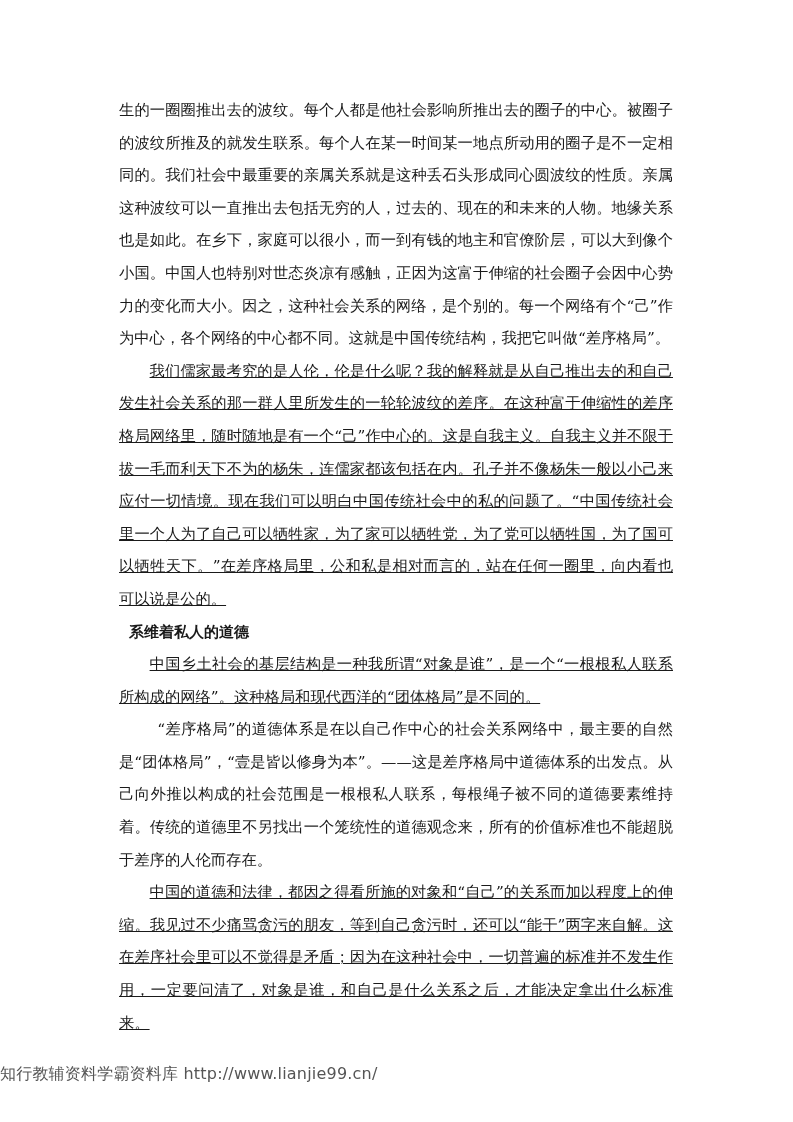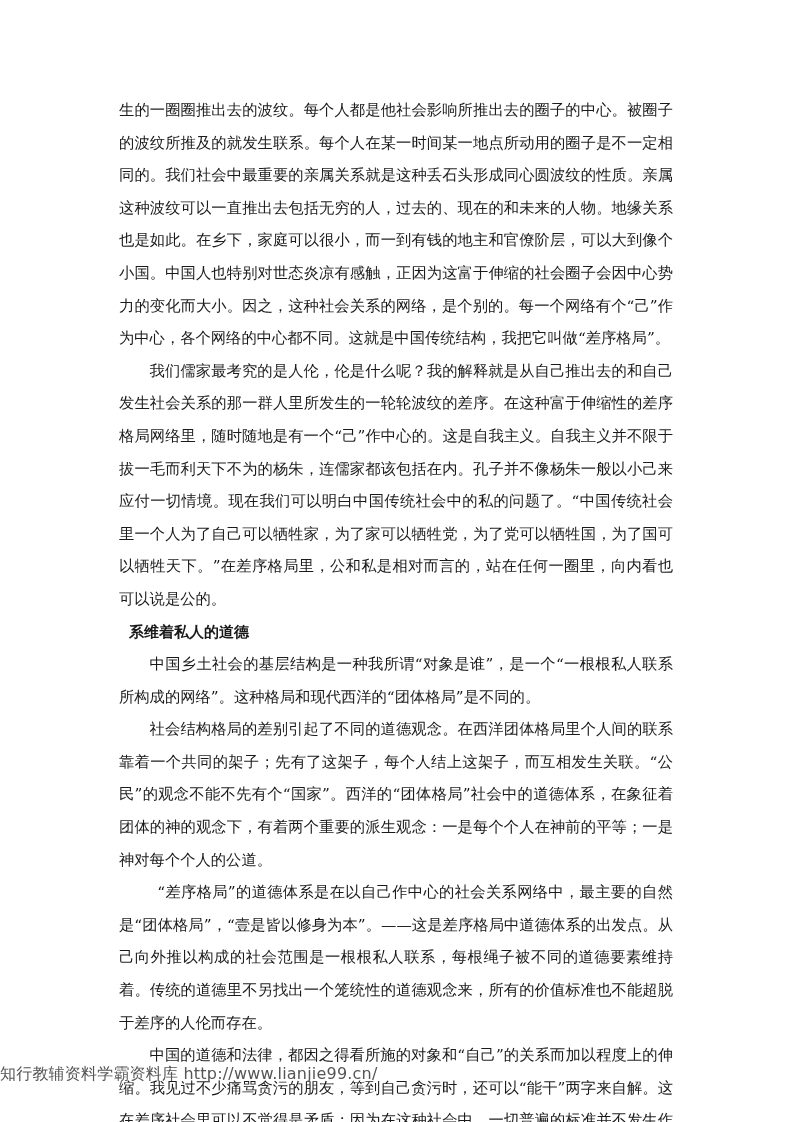--- a/index.html
+++ b/index.html
@@ -4,39 +4,38 @@
 <style>
   html, body { margin: 0; padding: 0; background: #ffffff; }
   body { width: 793px; height: 1122px; position: relative; overflow: hidden; }
   .page {
     position: absolute; left: 119px; top: 94px; width: 554px;
     font-family: "DejaVu Serif", "Liberation Serif", serif;
     font-size: 15.3px; line-height: 32.6px; color: #1a1a1a;
     text-align: justify; text-justify: inter-ideograph;
   }
   .page p { margin: 0; }
-  .page p.indent { text-indent: 2em; }
+  .page p.indent { text-indent: 2em; text-decoration: underline; }
   .page p.indent-wide { text-indent: 2.5em; }
   .page h2 {
     margin: 0; font-size: 15px; font-weight: bold; text-align: left;
     line-height: 32.6px; font-family: "DejaVu Sans", "Liberation Sans", sans-serif;
     padding-left: 10px;
   }
   .footer {
     position: absolute; left: 0; right: 0; top: 1064px; text-align: left;
     font-family: "DejaVu Sans", "Liberation Sans", sans-serif;
     font-size: 16px; color: #555555; letter-spacing: 0.2px;
   }
 </style>
 </head>
 <body>
 
 <div class="page">
   <p>生的一圈圈推出去的波纹。每个人都是他社会影响所推出去的圈子的中心。被圈子的波纹所推及的就发生联系。每个人在某一时间某一地点所动用的圈子是不一定相同的。我们社会中最重要的亲属关系就是这种丢石头形成同心圆波纹的性质。亲属这种波纹可以一直推出去包括无穷的人，过去的、现在的和未来的人物。地缘关系也是如此。在乡下，家庭可以很小，而一到有钱的地主和官僚阶层，可以大到像个小国。中国人也特别对世态炎凉有感触，正因为这富于伸缩的社会圈子会因中心势力的变化而大小。因之，这种社会关系的网络，是个别的。每一个网络有个“己”作为中心，各个网络的中心都不同。这就是中国传统结构，我把它叫做“差序格局”。</p>
   <p class="indent">我们儒家最考究的是人伦，伦是什么呢？我的解释就是从自己推出去的和自己发生社会关系的那一群人里所发生的一轮轮波纹的差序。在这种富于伸缩性的差序格局网络里，随时随地是有一个“己”作中心的。这是自我主义。自我主义并不限于拔一毛而利天下不为的杨朱，连儒家都该包括在内。孔子并不像杨朱一般以小己来应付一切情境。现在我们可以明白中国传统社会中的私的问题了。“中国传统社会里一个人为了自己可以牺牲家，为了家可以牺牲党，为了党可以牺牲国，为了国可以牺牲天下。”在差序格局里，公和私是相对而言的，站在任何一圈里，向内看也可以说是公的。</p>
   <h2>系维着私人的道德</h2>
   <p class="indent">中国乡土社会的基层结构是一种我所谓“对象是谁”，是一个“一根根私人联系所构成的网络”。这种格局和现代西洋的“团体格局”是不同的。</p>
-  <p class="indent">社会结构格局的差别引起了不同的道德观念。在西洋团体格局里个人间的联系靠着一个共同的架子；先有了这架子，每个人结上这架子，而互相发生关联。“公民”的观念不能不先有个“国家”。西洋的“团体格局”社会中的道德体系，在象征着团体的神的观念下，有着两个重要的派生观念：一是每个个人在神前的平等；一是神对每个个人的公道。</p>
   <p class="indent-wide">“差序格局”的道德体系是在以自己作中心的社会关系网络中，最主要的自然是“团体格局”，“壹是皆以修身为本”。——这是差序格局中道德体系的出发点。从己向外推以构成的社会范围是一根根私人联系，每根绳子被不同的道德要素维持着。传统的道德里不另找出一个笼统性的道德观念来，所有的价值标准也不能超脱于差序的人伦而存在。</p>
   <p class="indent">中国的道德和法律，都因之得看所施的对象和“自己”的关系而加以程度上的伸缩。我见过不少痛骂贪污的朋友，等到自己贪污时，还可以“能干”两字来自解。这在差序社会里可以不觉得是矛盾；因为在这种社会中，一切普遍的标准并不发生作用，一定要问清了，对象是谁，和自己是什么关系之后，才能决定拿出什么标准来。</p>
 </div>
 
 <div class="footer">知行教辅资料学霸资料库 http://www.lianjie99.cn/</div>
 
 </body></html>

